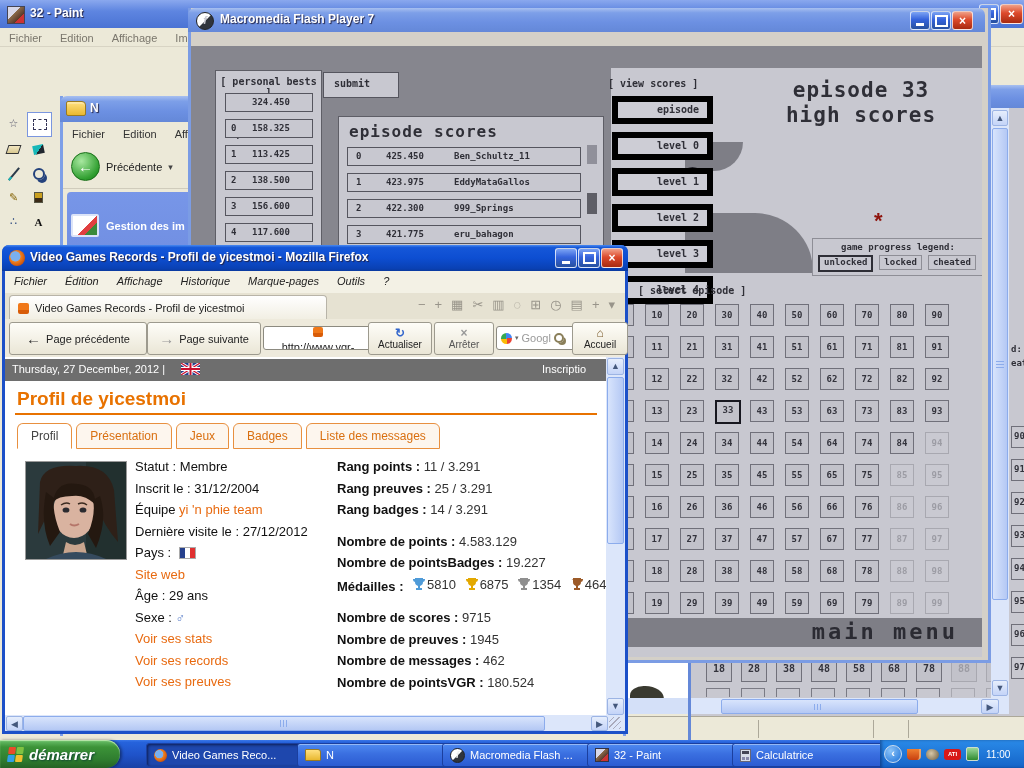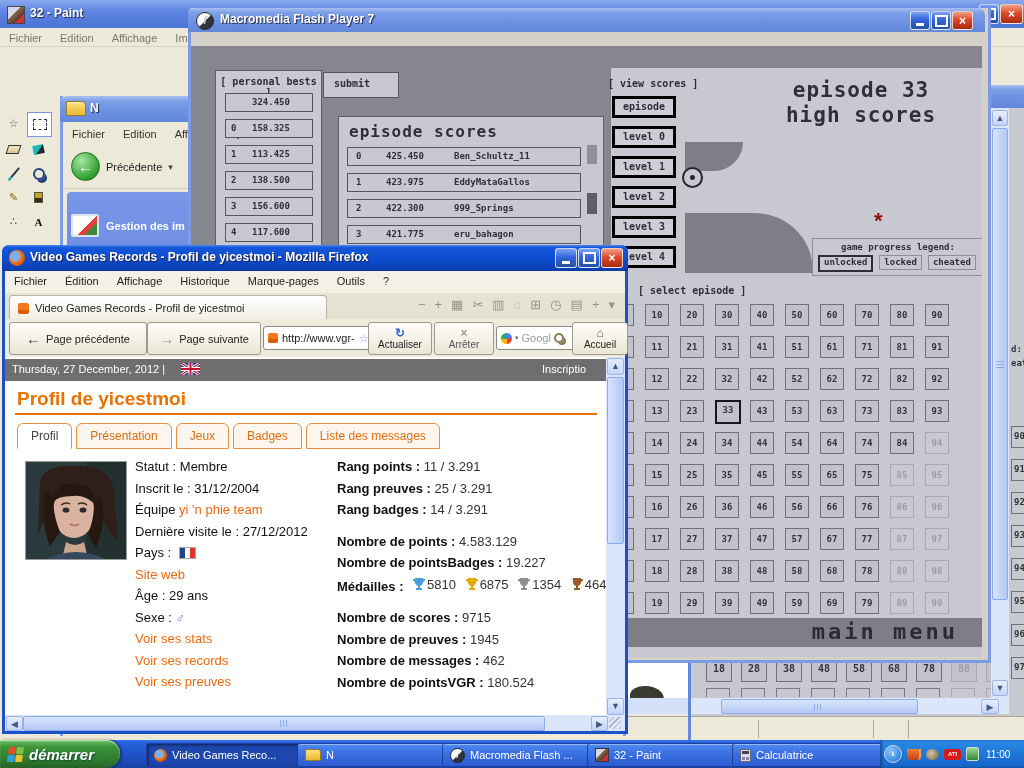--- a/index.html
+++ b/index.html
@@ -29,23 +29,23 @@
          color:#33333c;text-align:center;line-height:20px;}
   .gcell.sel{border:2px solid #17171f;line-height:17px;}
   .gcell.dim{color:#9c9ca4;border-color:#a8a8b0;background:#c9c9d1;}
   .bcell{width:24px;height:24px;border:1px solid #70707a;background:#c2c2ca;
          font-family:"DejaVu Sans Mono",monospace;font-weight:bold;font-size:10px;
          color:#33333c;text-align:center;line-height:23px;}
   .bcell.dim{color:#9c9ca4;border-color:#a8a8b0;}
   .scell{width:20px;height:20px;border:1px solid #70707a;
          font-family:"DejaVu Sans Mono",monospace;font-weight:bold;font-size:9px;
          color:#33333c;text-align:left;line-height:19px;padding-left:2px;}
-  .vbtn{width:58px;height:16px;background:#cdcdd5;border:3px solid #000000;
+  .vbtn{width:58px;height:16px;background:#cdcdd5;border:6px solid #000000;
         font-family:"DejaVu Sans Mono",monospace;font-weight:bold;font-size:10px;
-        color:#2f2f37;text-align:center;line-height:15px;}
+        color:#2f2f37;text-align:center;line-height:15px;padding-left:31px;}
   .legitem{height:13px;border:1px solid #8e8e96;font-family:"DejaVu Sans Mono",monospace;
            font-weight:bold;font-size:9px;color:#2f2f37;text-align:center;line-height:12px;padding:0 4px;}
   .legitem.on{border:2px solid #2e2e36;line-height:10px;}
   
   .nbtn{border:1px solid #9d9a8e;border-radius:3px;background:linear-gradient(180deg,#fefdf8,#eae6d6);
         font-size:11px;color:#222;display:flex;align-items:center;justify-content:center;gap:5px;}
   .link{color:#e86a10;}
   .lbl{font-weight:bold;color:#111;}
   .val{color:#333;}
   .ptab{display:inline-block;border:1px solid #e89040;border-bottom:1px solid #e89040;border-radius:6px 6px 0 0;
@@ -455,21 +455,21 @@
       <span class="abs tb-text" style="left:28px;top:5px;">Video Games Records - Profil de yicestmoi - Mozilla Firefox</span>
       <span class="abs wb wb-blue" style="left:553px;top:3px;">
           <span class="minbar"></span>
         </span>
       <span class="abs wb wb-blue" style="left:576px;top:3px;">
           <span class="maxsq"></span>
         </span>
       <span class="abs wb wb-red" style="left:599px;top:3px;">×</span>
     </div>
 
-    <div class="abs" style="left:3px;top:26px;width:620px;height:22px;background:#f3f1e5;border-bottom:1px solid #ddd9c8;">
+    <div class="abs" style="left:3px;top:26px;width:620px;height:22px;background:#f3f1e5;border-bottom:1px solid #ddd9c8;font-style:italic;">
       
     <span class="menu-item">Fichier</span><span class="menu-item">Édition</span><span class="menu-item">Affichage</span><span class="menu-item">Historique</span><span class="menu-item">Marque-pages</span><span class="menu-item">Outils</span><span class="menu-item">?</span></div>
 
     <div class="abs" style="left:3px;top:48px;width:620px;height:26px;background:#e6e2d2;">
       <div class="abs" style="left:4px;top:2px;width:300px;height:24px;background:linear-gradient(180deg,#fff,#f1eee2);border:1px solid #b8b4a8;border-bottom:none;border-radius:4px 4px 0 0;display:flex;align-items:center;gap:6px;padding:0 8px;">
         <span style="width:11px;height:11px;background:linear-gradient(180deg,#f07818 60%,#d85c08 60%);border-radius:2px;flex:none;"></span>
         <span style="font-size:11px;color:#222;white-space:nowrap;overflow:hidden;">Video Games Records - Profil de yicestmoi</span>
       </div>
       <div class="abs" style="right:10px;top:4px;display:flex;gap:9px;">
 
@@ -489,21 +489,21 @@
 
     <div class="abs" style="left:3px;top:74px;width:620px;height:38px;background:#eeeadc;border-bottom:1px solid #ccc8b8;">
       <div class="abs nbtn" style="left:4px;top:3px;width:136px;height:31px;">
         <span style="font-size:15px;font-weight:bold;color:#333;">←</span>
         <span>Page précédente</span>
       </div>
       <div class="abs nbtn" style="left:142px;top:3px;width:112px;height:31px;">
         <span style="font-size:15px;font-weight:bold;color:#999;">→</span>
         <span>Page suivante</span>
       </div>
-      <div class="abs" style="left:258px;top:7px;width:100px;height:22px;background:#fff;border:1px solid #8c8a80;border-radius:3px;display:flex;align-items:center;gap:4px;padding:0 4px;overflow:hidden;">
+      <div class="abs" style="left:258px;top:7px;width:100px;height:22px;background:#fff;border:1px solid #8c8a80;border-radius:3px;display:flex;align-items:center;gap:4px;padding:0 4px;overflow:hidden;flex-direction:column;">
         <span style="width:10px;height:10px;background:linear-gradient(180deg,#f07818 60%,#d85c08 60%);border-radius:2px;flex:none;"></span>
         <span style="font-size:11px;color:#222;white-space:nowrap;">http://www.vgr-</span>
         <span style="font-size:11px;color:#9a96d8;flex:none;">☆</span>
         <span style="font-size:8px;color:#666;flex:none;">▾</span>
       </div>
       <div class="abs nbtn" style="left:363px;top:3px;width:62px;height:31px;flex-direction:column;gap:0;">
         <span style="font-size:12px;font-weight:bold;color:#3366cc;line-height:11px;">↻</span>
         <span style="font-size:10px;">Actualiser</span>
       </div>
       <div class="abs nbtn" style="left:429px;top:3px;width:58px;height:31px;flex-direction:column;gap:0;">

